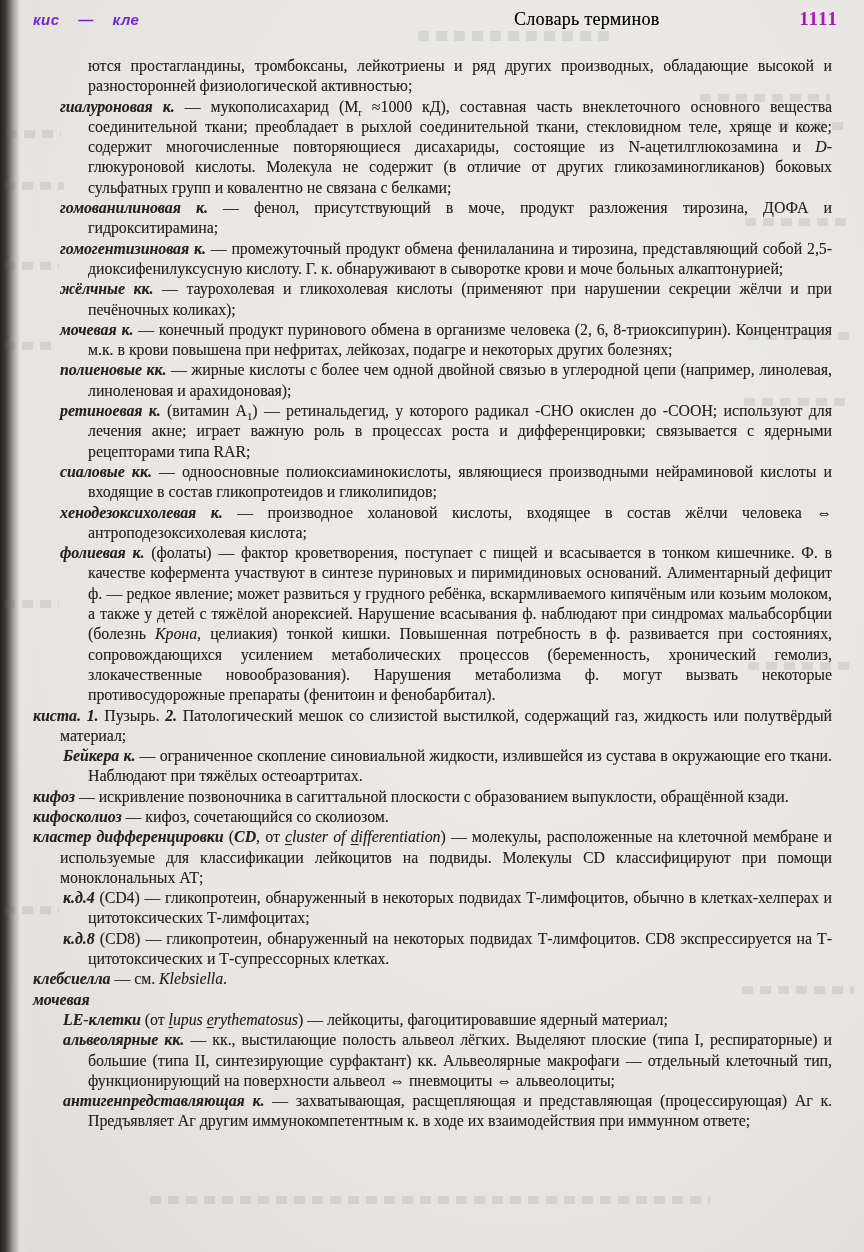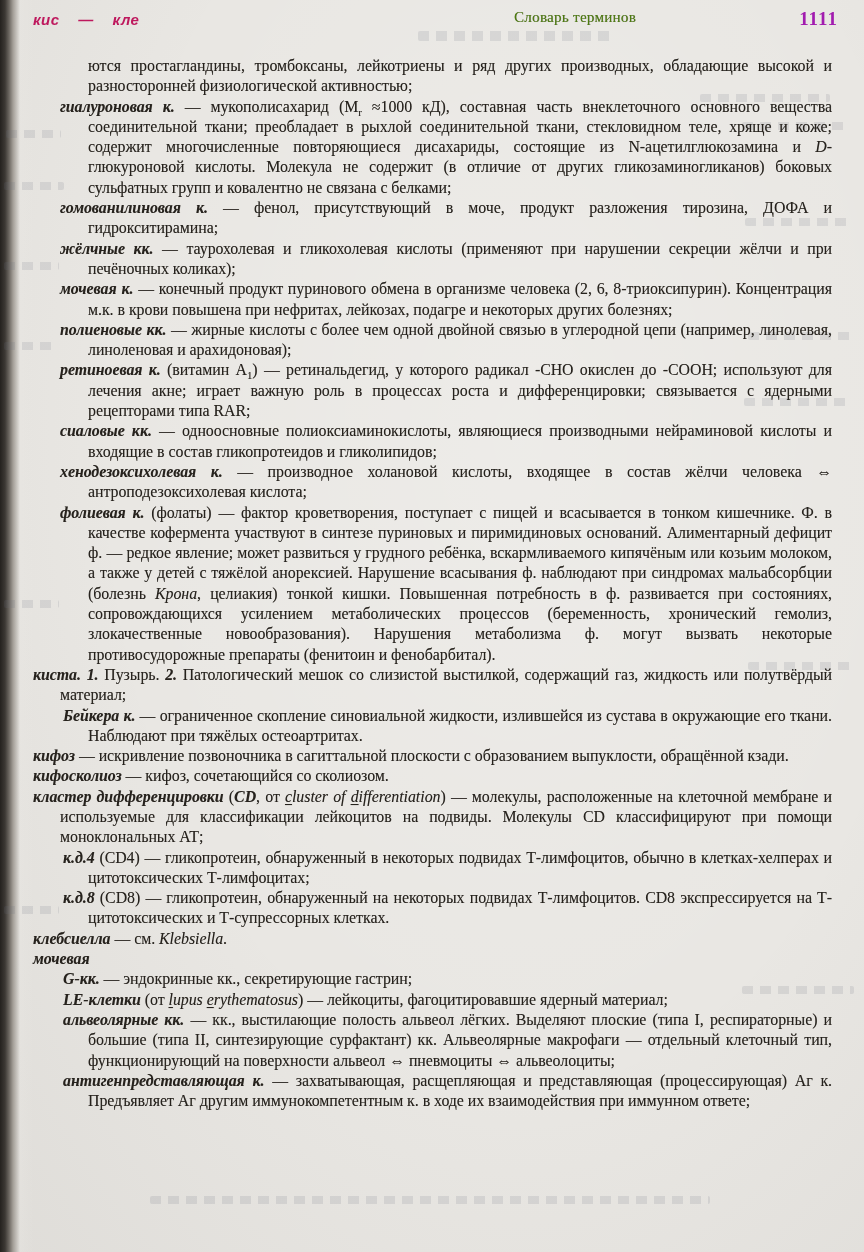--- a/index.html
+++ b/index.html
@@ -23,25 +23,25 @@
     background:linear-gradient(90deg,
       #24211e 0px,#3c3834 5px,#6b6660 9px,#a39e97 13px,
       rgba(233,231,227,0.35) 20px,rgba(233,231,227,0) 34px);
     pointer-events:none;
   }
   .page-header{position:absolute;top:0;left:0;right:0;height:40px;}
   .range-label{
     position:absolute;left:33px;top:11px;
     font-family:"Liberation Sans","DejaVu Sans",sans-serif;
     font-weight:bold;font-style:italic;
-    font-size:15px;color:#be185d;word-spacing:14px;letter-spacing:0.5px;
+    font-size:15px;color:#6d28d9;word-spacing:14px;letter-spacing:0.5px;
   }
   .header-title{
     position:absolute;left:514px;top:9px;
-    font-size:15px;color:#4d7c0f;
+    font-size:18px;color:#000000;
     text-shadow:0.3px 0.3px 0 rgba(35,30,25,0.45);
     letter-spacing:0.3px;
   }
   .page-number{
     position:absolute;right:26px;top:8px;
     font-weight:bold;font-size:19px;color:#a21caf;letter-spacing:1px;
   }
   #text-block{
     position:absolute;left:33px;top:56px;width:799px;
     font-size:15.8px;line-height:20.3px;
@@ -93,33 +93,33 @@
 <div class="page-header">
   <span class="range-label">кис — кле</span>
   <span class="header-title">Словарь терминов</span>
   <span class="page-number">1111</span>
 </div>
 
 <div id="text-block">
     <p class="para lvl-continuation"><span class="seg-n">ются простагландины, тромбоксаны, лейкотриены и ряд других производных, обладающие высокой и разносторонней физиологической активностью;</span></p>
     <p class="para lvl-subentry"><span class="seg-hw">гиалуроновая к.</span><span class="seg-n"> — мукополисахарид (М</span><span class="seg-sub">r</span><span class="seg-n"> ≈1000 кД), составная часть внеклеточного основного вещества соединительной ткани; преобладает в рыхлой соединительной ткани, стекловидном теле, хряще и коже; содержит многочисленные повторяющиеся дисахариды, состоящие из N-ацетилглюкозамина и </span><span class="seg-i">D</span><span class="seg-n">-глюкуроновой кислоты. Молекула не содержит (в отличие от других гликозаминогликанов) боковых сульфатных групп и ковалентно не связана с белками;</span></p>
     <p class="para lvl-subentry"><span class="seg-hw">гомованилиновая к.</span><span class="seg-n"> — фенол, присутствующий в моче, продукт разложения тирозина, ДОФА и гидрокситирамина;</span></p>
+    <p class="para lvl-subentry"><span class="seg-hw">гомогентизиновая к.</span><span class="seg-n"> — промежуточный продукт обмена фенилаланина и тирозина, представляющий собой 2,5-диоксифенилуксусную кислоту. Г. к. обнаруживают в сыворотке крови и моче больных алкаптонурией;</span></p>
     <p class="para lvl-subentry"><span class="seg-hw">жёлчные кк.</span><span class="seg-n"> — таурохолевая и гликохолевая кислоты (применяют при нарушении секреции жёлчи и при печёночных коликах);</span></p>
     <p class="para lvl-subentry"><span class="seg-hw">мочевая к.</span><span class="seg-n"> — конечный продукт пуринового обмена в организме человека (2, 6, 8-триоксипурин). Концентрация м.к. в крови повышена при нефритах, лейкозах, подагре и некоторых других болезнях;</span></p>
     <p class="para lvl-subentry"><span class="seg-hw">полиеновые кк.</span><span class="seg-n"> — жирные кислоты с более чем одной двойной связью в углеродной цепи (например, линолевая, линоленовая и арахидоновая);</span></p>
     <p class="para lvl-subentry"><span class="seg-hw">ретиноевая к.</span><span class="seg-n"> (витамин А</span><span class="seg-sub">1</span><span class="seg-n">) — ретинальдегид, у которого радикал -СНО окислен до -СООН; используют для лечения акне; играет важную роль в процессах роста и дифференцировки; связывается с ядерными рецепторами типа RAR;</span></p>
     <p class="para lvl-subentry"><span class="seg-hw">сиаловые кк.</span><span class="seg-n"> — одноосновные полиоксиаминокислоты, являющиеся производными нейраминовой кислоты и входящие в состав гликопротеидов и гликолипидов;</span></p>
     <p class="para lvl-subentry"><span class="seg-hw">хенодезоксихолевая к.</span><span class="seg-n"> — производное холановой кислоты, входящее в состав жёлчи человека ⇔ антроподезоксихолевая кислота;</span></p>
     <p class="para lvl-subentry"><span class="seg-hw">фолиевая к.</span><span class="seg-n"> (фолаты) — фактор кроветворения, поступает с пищей и всасывается в тонком кишечнике. Ф. в качестве кофермента участвуют в синтезе пуриновых и пиримидиновых оснований. Алиментарный дефицит ф. — редкое явление; может развиться у грудного ребёнка, вскармливаемого кипячёным или козьим молоком, а также у детей с тяжёлой анорексией. Нарушение всасывания ф. наблюдают при синдромах мальабсорбции (болезнь </span><span class="seg-i">Крона</span><span class="seg-n">, целиакия) тонкой кишки. Повышенная потребность в ф. развивается при состояниях, сопровождающихся усилением метаболических процессов (беременность, хронический гемолиз, злокачественные новообразования). Нарушения метаболизма ф. могут вызвать некоторые противосудорожные препараты (фенитоин и фенобарбитал).</span></p>
     <p class="para lvl-entry"><span class="seg-hw">киста.</span><span class="seg-bi"> 1.</span><span class="seg-n"> Пузырь.</span><span class="seg-bi"> 2.</span><span class="seg-n"> Патологический мешок со слизистой выстилкой, содержащий газ, жидкость или полутвёрдый материал;</span></p>
     <p class="para lvl-subentry2"><span class="seg-hw">Бейкера к.</span><span class="seg-n"> — ограниченное скопление синовиальной жидкости, излившейся из сустава в окружающие его ткани. Наблюдают при тяжёлых остеоартритах.</span></p>
     <p class="para lvl-entry"><span class="seg-hw">кифоз</span><span class="seg-n"> — искривление позвоночника в сагиттальной плоскости с образованием выпуклости, обращённой кзади.</span></p>
     <p class="para lvl-entry"><span class="seg-hw">кифосколиоз</span><span class="seg-n"> — кифоз, сочетающийся со сколиозом.</span></p>
     <p class="para lvl-entry"><span class="seg-hw">кластер дифференцировки</span><span class="seg-n"> (</span><span class="seg-bi">CD</span><span class="seg-n">, от </span><span class="seg-iu">c</span><span class="seg-i">luster of </span><span class="seg-iu">d</span><span class="seg-i">ifferentiation</span><span class="seg-n">) — молекулы, расположенные на клеточной мембране и используемые для классификации лейкоцитов на подвиды. Молекулы CD классифицируют при помощи моноклональных АТ;</span></p>
     <p class="para lvl-subentry2"><span class="seg-hw">к.д.4</span><span class="seg-n"> (CD4) — гликопротеин, обнаруженный в некоторых подвидах Т-лимфоцитов, обычно в клетках-хелперах и цитотоксических Т-лимфоцитах;</span></p>
     <p class="para lvl-subentry2"><span class="seg-hw">к.д.8</span><span class="seg-n"> (CD8) — гликопротеин, обнаруженный на некоторых подвидах Т-лимфоцитов. CD8 экспрессируется на Т-цитотоксических и Т-супрессорных клетках.</span></p>
     <p class="para lvl-entry"><span class="seg-hw">клебсиелла</span><span class="seg-n"> — см. </span><span class="seg-i">Klebsiella</span><span class="seg-n">.</span></p>
     <p class="para lvl-entry"><span class="seg-hw">мочевая</span></p>
-    <p class="para lvl-subentry2"><span class="seg-hw">G-кк.</span><span class="seg-n"> — эндокринные кк., секретирующие гастрин;</span></p>
     <p class="para lvl-subentry2"><span class="seg-hw">LE-клетки</span><span class="seg-n"> (от </span><span class="seg-iu">l</span><span class="seg-i">upus </span><span class="seg-iu">e</span><span class="seg-i">rythematosus</span><span class="seg-n">) — лейкоциты, фагоцитировавшие ядерный материал;</span></p>
     <p class="para lvl-subentry2"><span class="seg-hw">альвеолярные кк.</span><span class="seg-n"> — кк., выстилающие полость альвеол лёгких. Выделяют плоские (типа I, респираторные) и большие (типа II, синтезирующие сурфактант) кк. Альвеолярные макрофаги — отдельный клеточный тип, функционирующий на поверхности альвеол ⇔ пневмоциты ⇔ альвеолоциты;</span></p>
     <p class="para lvl-subentry2"><span class="seg-hw">антигенпредставляющая к.</span><span class="seg-n"> — захватывающая, расщепляющая и представляющая (процессирующая) Аг к. Предъявляет Аг другим иммунокомпетентным к. в ходе их взаимодействия при иммунном ответе;</span></p>
   </div>
 
 </body></html>

